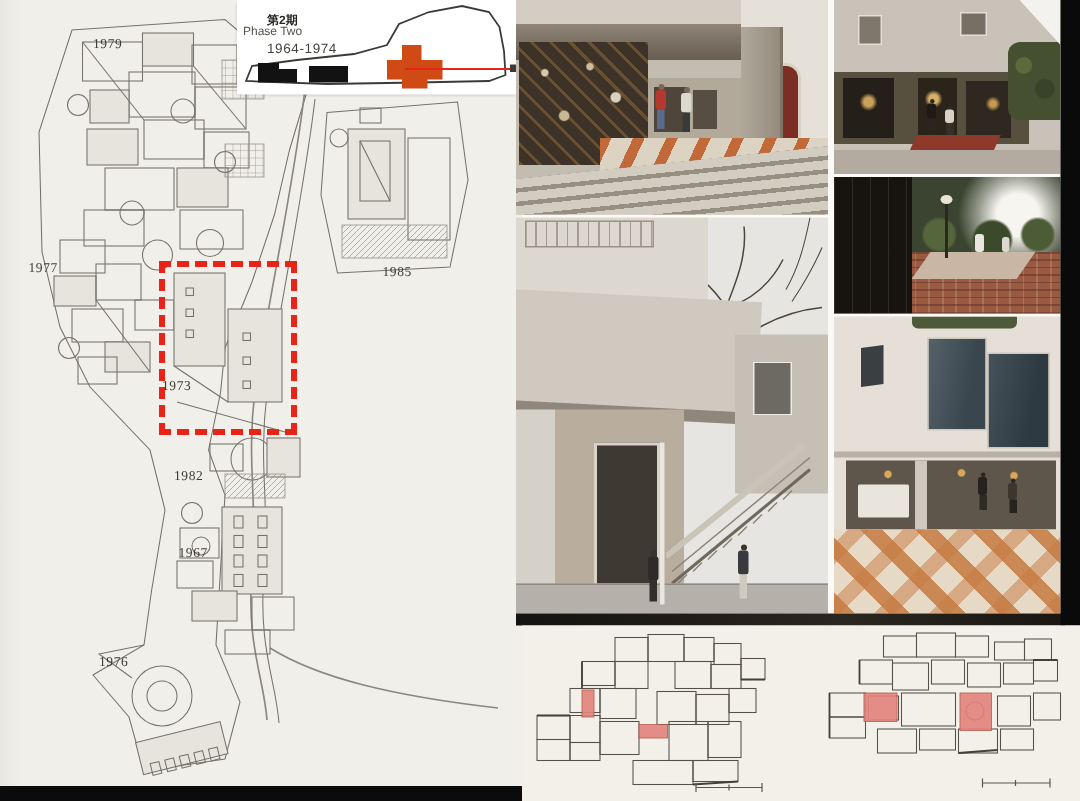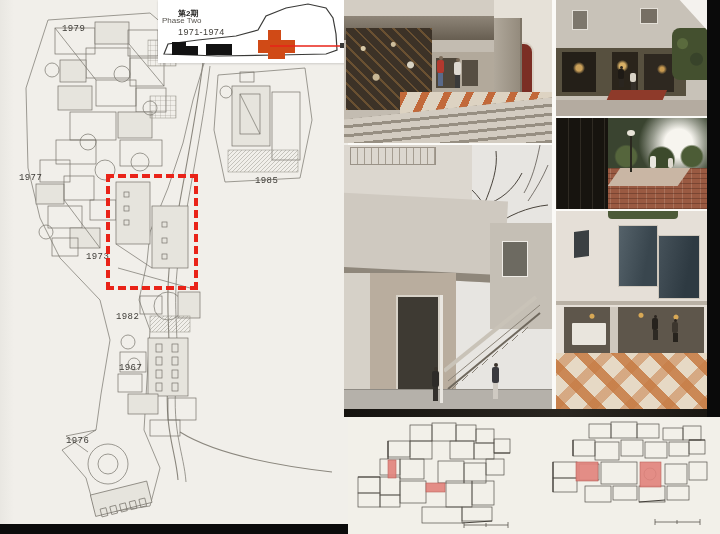--- a/index.html
+++ b/index.html
@@ -4,21 +4,21 @@
 <style>
   html,body{margin:0;padding:0;background:#ffffff;}
   .page{position:relative;width:720px;height:534px;background:#fbfaf7;overflow:hidden;
         font-family:"Liberation Sans", sans-serif;}
   .abs{position:absolute;}
   figure{margin:0;}
 
   
   .siteplan{left:0;top:0;width:348px;height:534px;
     background:linear-gradient(90deg,#e9e7e2 0,#f1efea 14px,#f1efea 100%);}
-  .ylabel{position:absolute;font-family:Liberation Mono, monospace;font-size:9px;
+  .ylabel{position:absolute;font-family:Liberation Serif, serif;font-size:9px;
     color:#3d3b36;letter-spacing:.4px;}
   .red-dash-box{position:absolute;left:106px;top:174px;width:84px;height:108px;
     border:4px dashed #e92318;}
   .strip-bl{left:0;top:524px;width:348px;height:10px;background:#0b0b0b;}
 
   
   .inset{left:158px;top:0;width:187px;height:63px;background:#ffffff;
     box-shadow:0 1px 2px rgba(0,0,0,.15);}
   .inset-jp{position:absolute;left:20px;top:8px;font-size:8px;font-weight:bold;color:#262523;}
   .inset-en{position:absolute;left:4px;top:16px;font-size:8px;color:#55524c;}
@@ -175,32 +175,32 @@
         <rect class="sp" x="240" y="94" width="20" height="40"></rect>
         <line class="sp" x1="240" y1="94" x2="260" y2="134"></line>
         <rect x="228" y="150" width="70" height="22" fill="url(#hatch)" stroke="#908c83" stroke-width=".5"></rect>
         <rect class="sp" x="240" y="72" width="14" height="10"></rect>
         <circle class="sp" cx="226" cy="92" r="6"></circle>
       </g>
     </svg>
 
     <div class="ylabel" style="left:62px;top:24px">1979</div>
     <div class="ylabel" style="left:19px;top:173px">1977</div>
-    <div class="ylabel" style="left:86px;top:252px">1973</div>
+    <div class="ylabel" style="left:108px;top:252px">1973</div>
     <div class="ylabel" style="left:116px;top:312px">1982</div>
     <div class="ylabel" style="left:119px;top:363px">1967</div>
     <div class="ylabel" style="left:66px;top:436px">1976</div>
     <div class="ylabel" style="left:255px;top:176px">1985</div>
 
     <div class="red-dash-box"></div>
 
     <div class="abs inset">
       <div class="inset-jp">第2期</div>
       <div class="inset-en">Phase Two</div>
-      <div class="inset-yrs">1971-1974</div>
+      <div class="inset-yrs">1964-1974</div>
       <svg class="abs" style="left:0;top:0" width="187" height="63" viewBox="0 0 187 63">
         <path d="M6,54 L10,44 L40,40 L78,36 L100,30 L108,16 L128,8 L150,4 L168,8 L175,18 L178,34 L179,50 L168,54 L120,55 L60,56 Z" fill="none" stroke="#3a3a38" stroke-width="1.2"></path>
         <path d="M14,42 h14 v4 h12 v9 h-26 z" fill="#121212"></path>
         <rect x="48" y="44" width="26" height="11" fill="#121212"></rect>
         <path d="M100,40 h10 v-10 h13 v10 h14 v13 h-10 v6 h-17 v-6 h-10 z" fill="#d04a16"></path>
         <line x1="112" y1="46" x2="184" y2="46" stroke="#e92318" stroke-width="1.4"></line>
         <rect x="182" y="43" width="4" height="5" fill="#3a3a38"></rect>
       </svg>
     </div>
 

